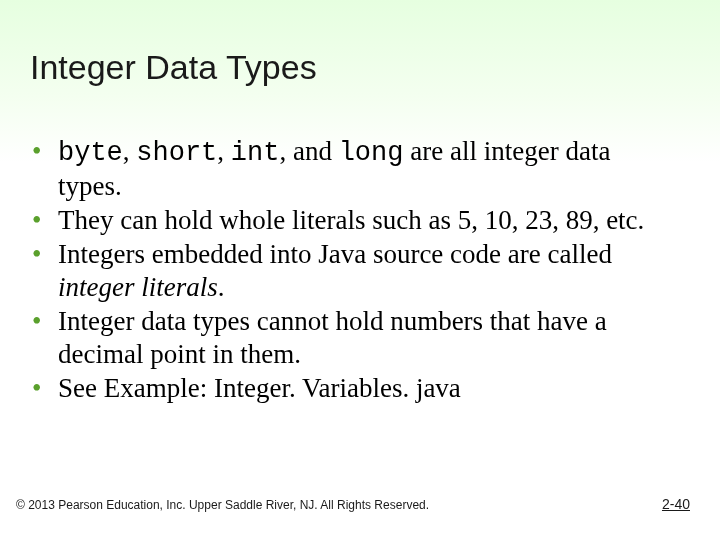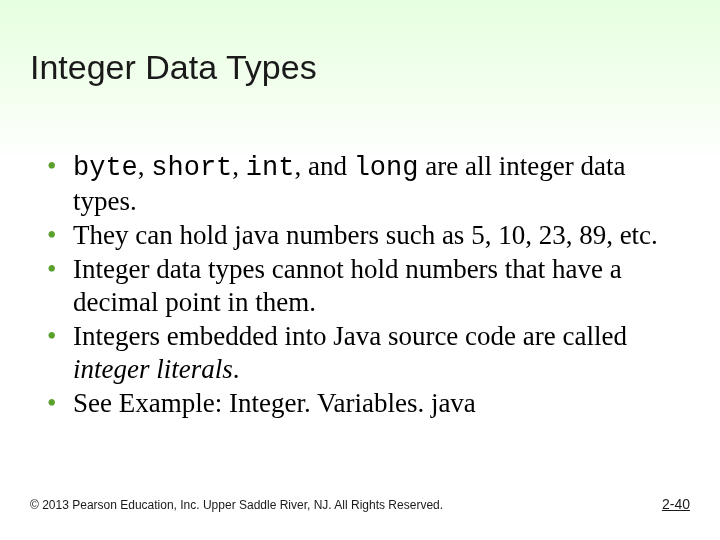--- a/index.html
+++ b/index.html
@@ -27,21 +27,21 @@
   }
   .content {
     position: absolute;
     top: 135px;
     left: 30px;
     right: 40px;
   }
   ul.bullets {
     list-style: none;
     padding: 0;
-    margin: 15px;
+    margin: 0;
   }
   ul.bullets > li {
     position: relative;
     padding-left: 28px;
     font-size: 27px;
     line-height: 1.22;
     color: #000;
     margin-bottom: 1px;
     font-family: "Times New Roman", Times, serif;
   }
@@ -58,21 +58,21 @@
     font-family: "Courier New", Courier, monospace;
   }
   .ital {
     font-style: italic;
   }
   .link {
   }
   .footer-left {
     position: absolute;
     bottom: 28px;
-    left: 30px;
+    left: 16px;
     font-size: 12px;
     color: #1a1a1a;
     font-family: Arial, Helvetica, sans-serif;
   }
   .footer-right {
     position: absolute;
     bottom: 28px;
     right: 30px;
     font-size: 14px;
     color: #1a1a1a;
@@ -87,27 +87,27 @@
 
   <div class="title">Integer Data Types</div>
 
   <div class="content">
     <ul class="bullets">
 
       <li>
         <span class="mono">byte</span><span>, </span><span class="mono">short</span><span>, </span><span class="mono">int</span><span>, and </span><span class="mono">long</span><span> are all integer data types.</span>
       </li>
 
-      <li>They can hold java numbers such as 5, 10, 23, 89, etc.</li>
-
-      <li>Integer data types cannot hold numbers that have a decimal point in them.</li>
+      <li>They can hold whole literals such as 5, 10, 23, 89, etc.</li>
 
       <li>
         <span>Integers embedded into Java source code are called </span><span class="ital">integer literals</span><span>.</span>
       </li>
+
+      <li>Integer data types cannot hold numbers that have a decimal point in them.</li>
 
       <li>
         <span>See Example: </span><span class="link">Integer. Variables. java</span>
       </li>
 
     </ul>
   </div>
 
   <div class="footer-left">© 2013 Pearson Education, Inc. Upper Saddle River, NJ. All Rights Reserved.</div>
   <div class="footer-right">2-40</div>

